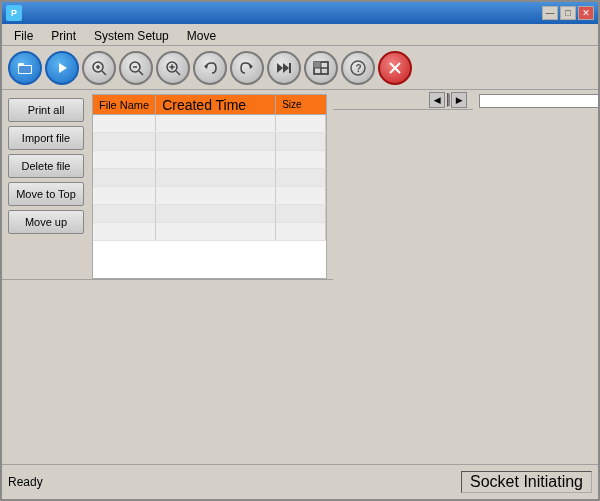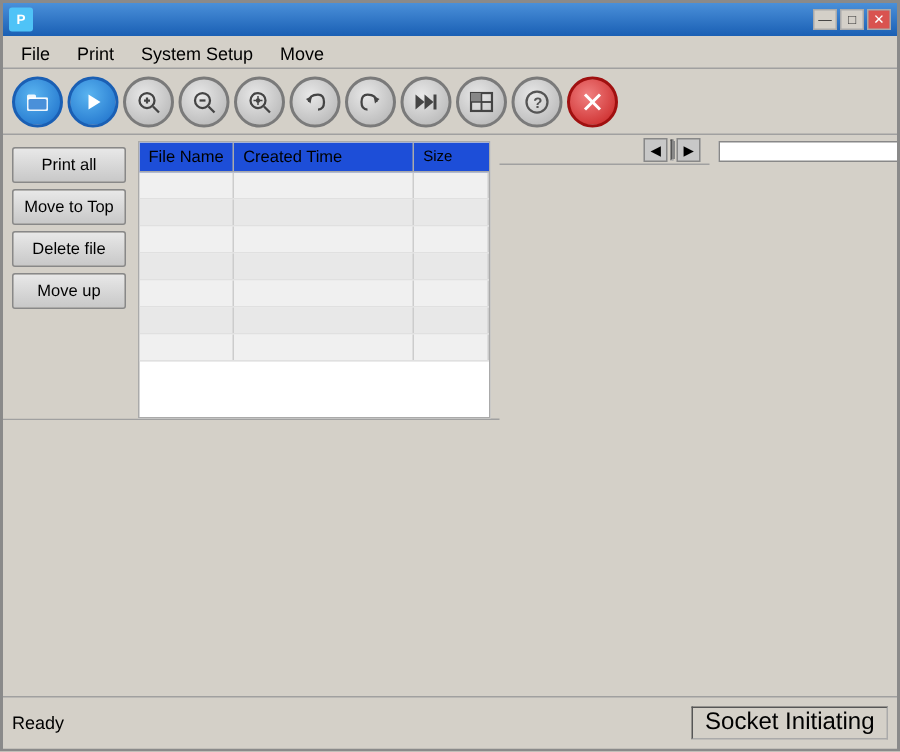--- a/index.html
+++ b/index.html
@@ -181,41 +181,41 @@
       border: 1px solid #aaa;
       background: white;
       overflow: hidden;
       display: flex;
       flex-direction: column;
       margin: 4px 6px 0 0;
     }
 
     .file-table-header {
       display: flex;
-      background: #1d4ed8;
+      background: #f97316;
       border-bottom: 1px solid #aaa;
       height: 20px;
       flex-shrink: 0;
     }
 
     .col-filename {
       flex: 1;
       padding: 2px 6px;
       border-right: 1px solid #aaa;
       font-size: 11px;
       font-weight: normal;
       display: flex;
       align-items: center;
     }
 
     .col-created {
       width: 120px;
       padding: 2px 6px;
       border-right: 1px solid #aaa;
-      font-size: 11px;
+      font-size: 14px;
       display: flex;
       align-items: center;
     }
 
     .col-size {
       width: 50px;
       padding: 2px 6px;
       font-size: 10px;
       display: flex;
       align-items: center;
@@ -449,22 +449,23 @@
       </svg>
     </div>
   </div>
 
   <div class="main-content">
 
     <div class="table-panel">
 
       <div class="left-buttons">
         <button class="action-btn">Print all</button>
+        <button class="action-btn">Import file</button>
+        <button class="action-btn">Delete file</button>
         <button class="action-btn">Move to Top</button>
-        <button class="action-btn">Delete file</button>
         <button class="action-btn">Move up</button>
       </div>
 
       <div class="file-table-container">
         <div class="file-table-header">
           <div class="col-filename">File Name</div>
           <div class="col-created">Created Time</div>
           <div class="col-size">Size</div>
         </div>
         <div class="file-table-body">

